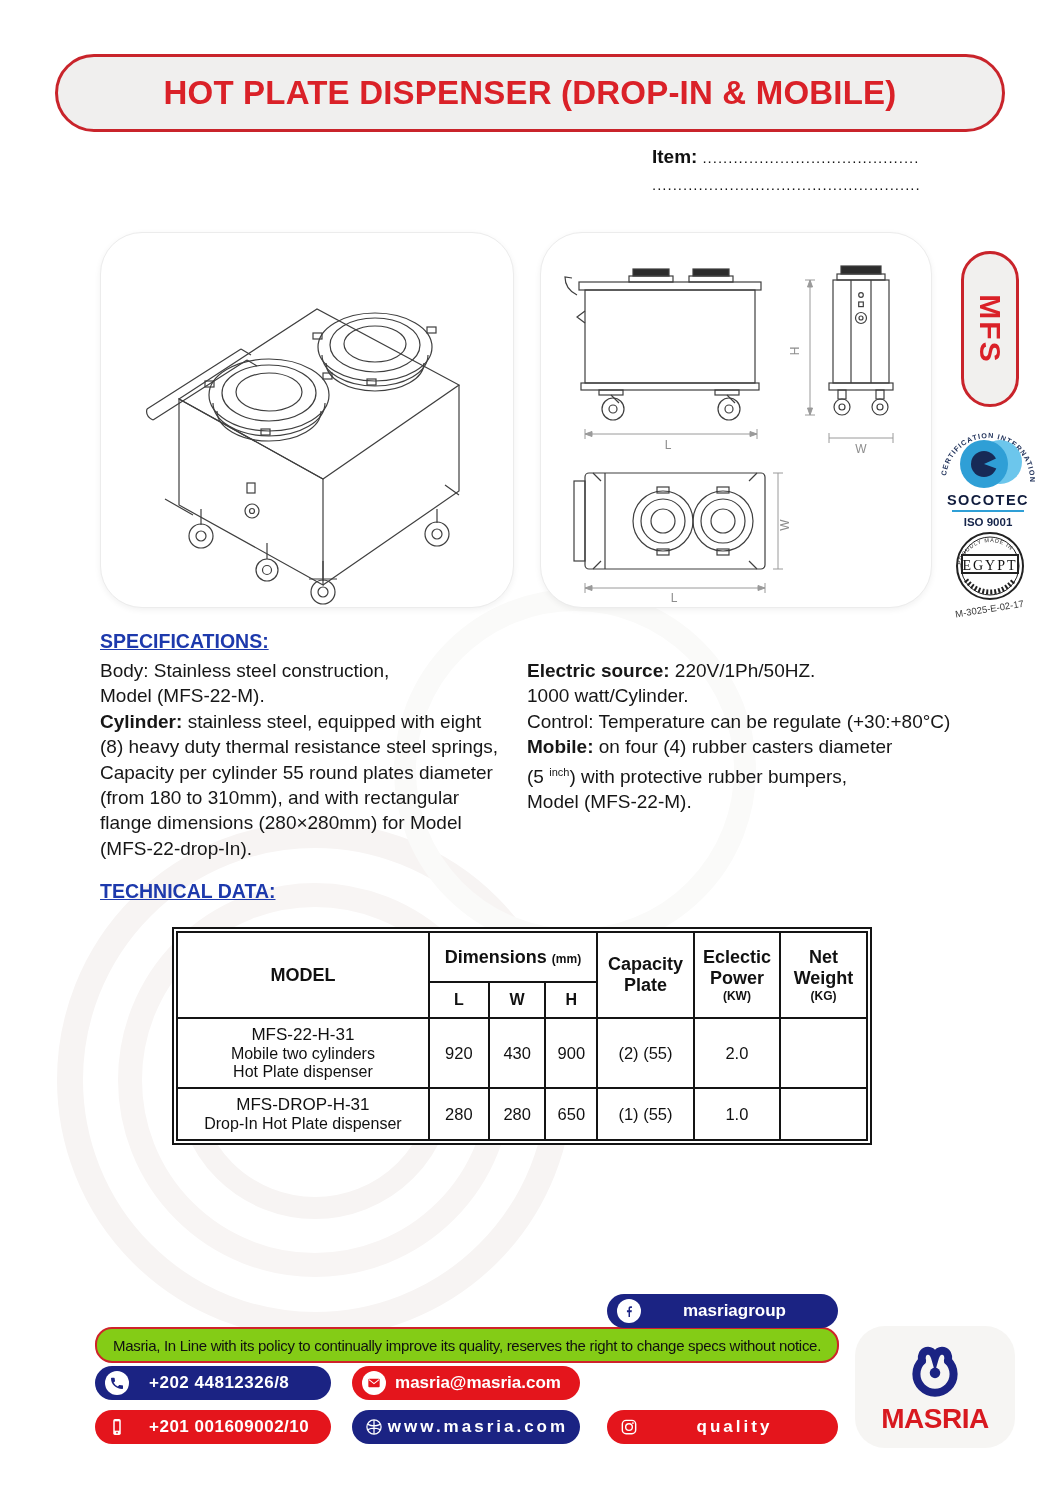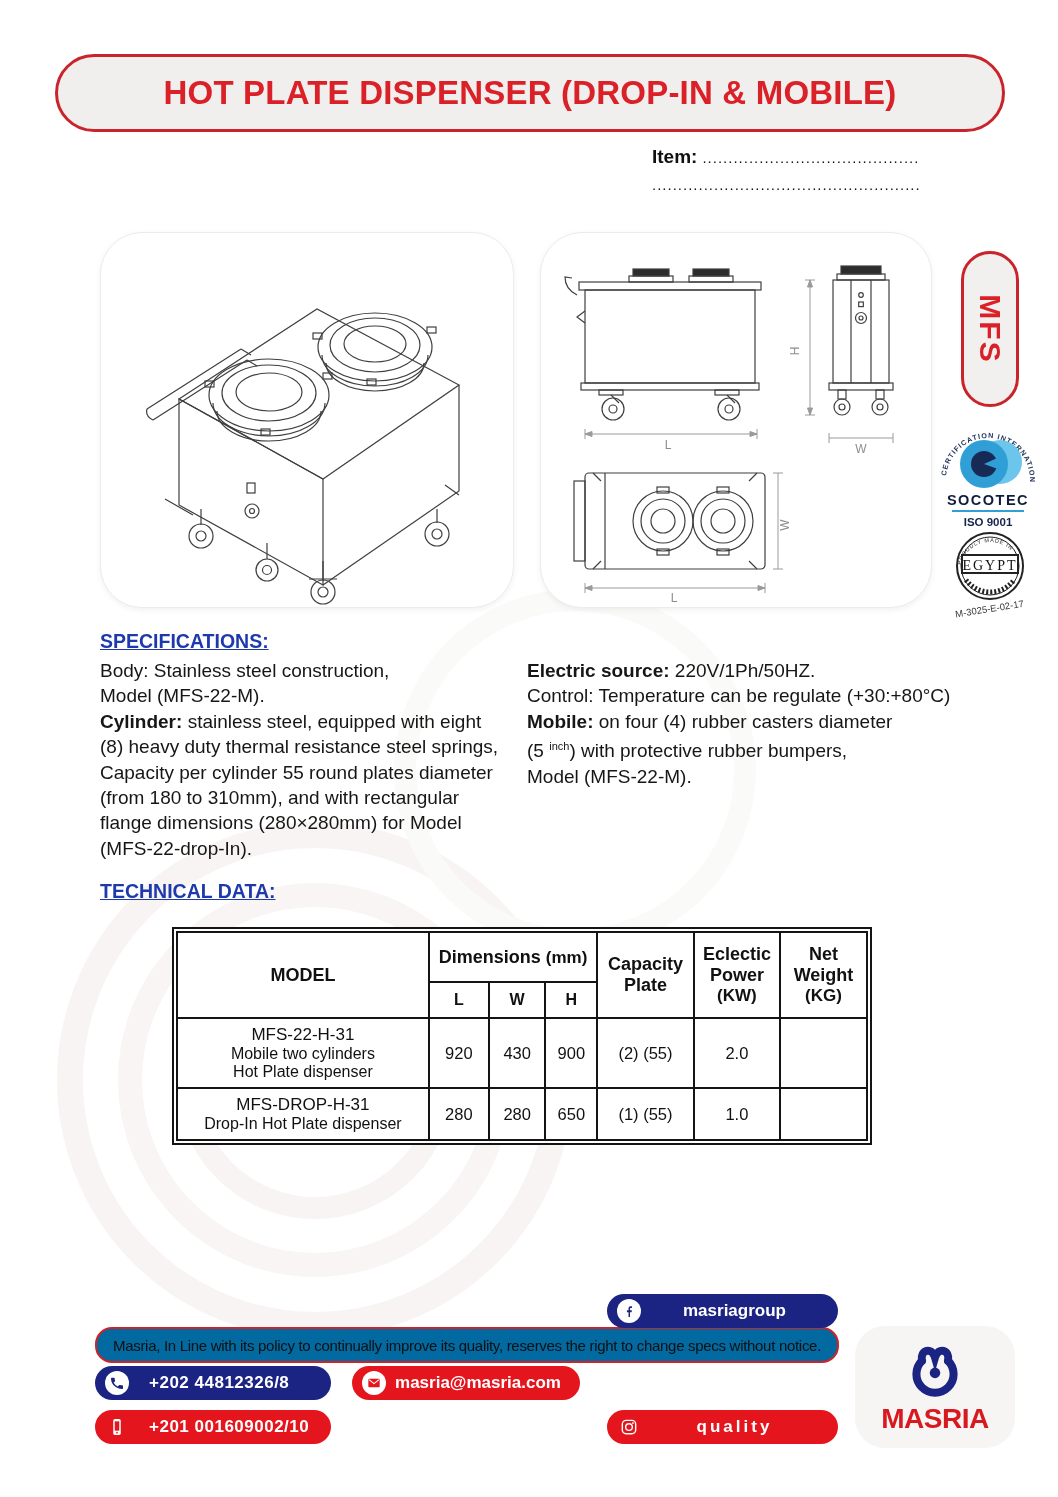--- a/index.html
+++ b/index.html
@@ -30,31 +30,31 @@
   
   .sec-head{font-size:19.5px;font-weight:800;color:#1d39ac;text-decoration:underline;}
   .spec-col{font-size:19px;line-height:25.4px;color:#161616;}
   .spec-col b{font-weight:700;}
   .spec-col sup{font-size:11px;}
   
   .table-wrap{left:172px;top:927px;width:692px;border:2px solid #141414;padding:2px;background:#fff;}
   table{width:100%;border-collapse:collapse;border:2px solid #141414;}
   th,td{border:2px solid #141414;text-align:center;vertical-align:middle;padding:2px 4px;}
   th{font-size:18px;font-weight:700;color:#111;}
-  th .unit{font-size:17px;}
+  th .unit{font-size:12px;}
   td{font-size:16.5px;color:#111;}
   .model-l1{font-size:17px;}
   .model-l2{font-size:16px;}
   tr.hrow1 th{height:44px;}
   tr.hrow2 th{height:30px;font-size:16px;}
   tr.drow1 td{height:64px;}
   tr.drow2 td{height:46px;}
   
   .disclaimer{left:95px;top:1327px;width:740px;height:32px;border:2px solid #cf232a;border-radius:17px;
-      background:#0369a1;display:flex;align-items:center;justify-content:center;
+      background:#84cc16;display:flex;align-items:center;justify-content:center;
       font-size:15px;letter-spacing:-.3px;color:#101010;white-space:nowrap;}
   .pill{height:34px;border-radius:18px;display:flex;align-items:center;color:#fff;
         font-weight:700;font-size:17px;padding:0 10px;box-sizing:border-box;cursor:pointer;}
   .pill.navy{background:#1b2383;}
   .pill.red{background:#e4151c;}
   .pill .lbl{flex:1;text-align:center;}
   .pill .lbl.spread{letter-spacing:3px;}
   .pill .lbl.num{letter-spacing:.5px;text-align:left;padding-left:20px;}
   .icodisc{width:24px;height:24px;border-radius:50%;background:#fff;display:flex;
            align-items:center;justify-content:center;flex:0 0 auto;}
@@ -260,20 +260,21 @@
     <div><b>Cylinder:</b><span> stainless steel, equipped with eight</span></div>
     <div><b></b><span>(8) heavy duty thermal resistance steel springs,</span></div>
     <div><b></b><span>Capacity per cylinder 55 round plates diameter</span></div>
     <div><b></b><span>(from 180 to 310mm), and with rectangular</span></div>
     <div><b></b><span>flange dimensions (280×280mm) for Model</span></div>
     <div><b></b><span>(MFS-22-drop-In).</span></div>
   </div>
 
   <div class="abs spec-col" style="left:527px;top:658px;width:482px;">
     <div><b>Electric source:</b><span> 220V/1Ph/50HZ.</span></div>
+    <div><b></b><span>1000 watt/Cylinder.</span></div>
     <div><b></b><span>Control: Temperature can be regulate (+30:+80°C)</span></div>
     <div><b>Mobile:</b><span> on four (4) rubber casters diameter</span></div>
     <div><span>(5 </span><sup>inch</sup><span>) with protective rubber bumpers,</span></div>
     <div><b></b><span>Model (MFS-22-M).</span></div>
   </div>
 
   <div class="abs sec-head" style="left:100px;top:880px;">TECHNICAL DATA:</div>
 
   <div class="abs table-wrap">
     <table>
@@ -375,20 +376,29 @@
     <span class="icoraw">
       <svg width="20" height="20" viewBox="0 0 24 24">
           <rect x="7.5" y="2.5" width="9" height="19" rx="2" fill="#fff"></rect>
           <rect x="9.3" y="5.2" width="5.4" height="11.2" fill="#e4151c"></rect>
           <circle cx="12" cy="18.8" r="1" fill="#e4151c"></circle>
         </svg>
     </span>
     <span class="lbl num">+201 001609002/10</span>
   </div>
 
+  <div class="abs pill navy" style="left:352px;top:1410px;width:228px;">
+    <span class="icoraw">
+      <svg width="20" height="20" viewBox="0 0 24 24" fill="none" stroke="#fff" stroke-width="1.5">
+          <circle cx="12" cy="12" r="8.5"></circle>
+          <path d="M4.6 8.8c4.6 2.3 10.2 2.3 14.8 0M4.6 15.2c4.6-2.3 10.2-2.3 14.8 0M12 3.5v17"></path>
+        </svg>
+    </span>
+    <span class="lbl spread">www.masria.com</span>
+  </div>
 
   <div class="abs pill red" style="left:607px;top:1410px;width:231px;">
     <span class="icoraw">
       <svg width="20" height="20" viewBox="0 0 24 24" fill="none" stroke="#fff" stroke-width="1.7">
           <rect x="4" y="4" width="16" height="16" rx="4.5"></rect>
           <circle cx="12" cy="12" r="4"></circle>
           <circle cx="16.7" cy="7.3" r="1.1" fill="#fff" stroke="none"></circle>
         </svg>
     </span>
     <span class="lbl spread">quality</span>

